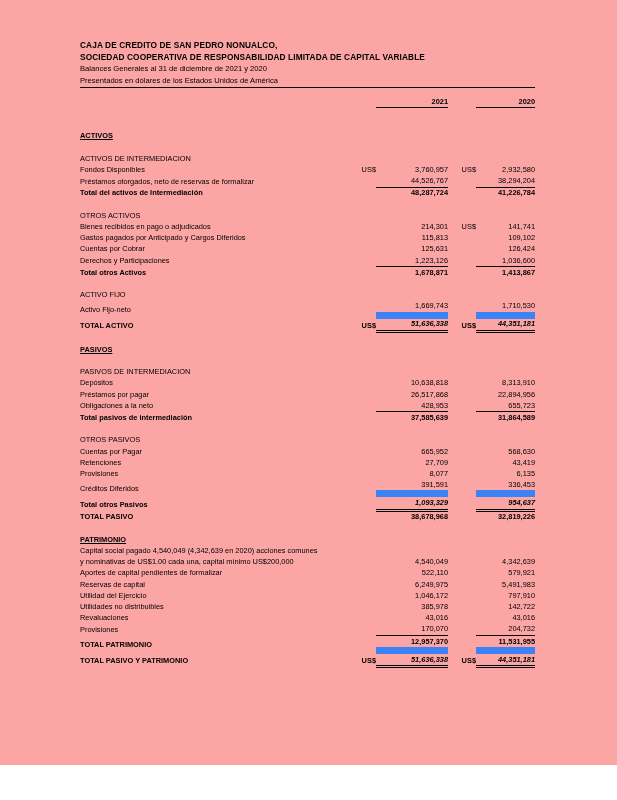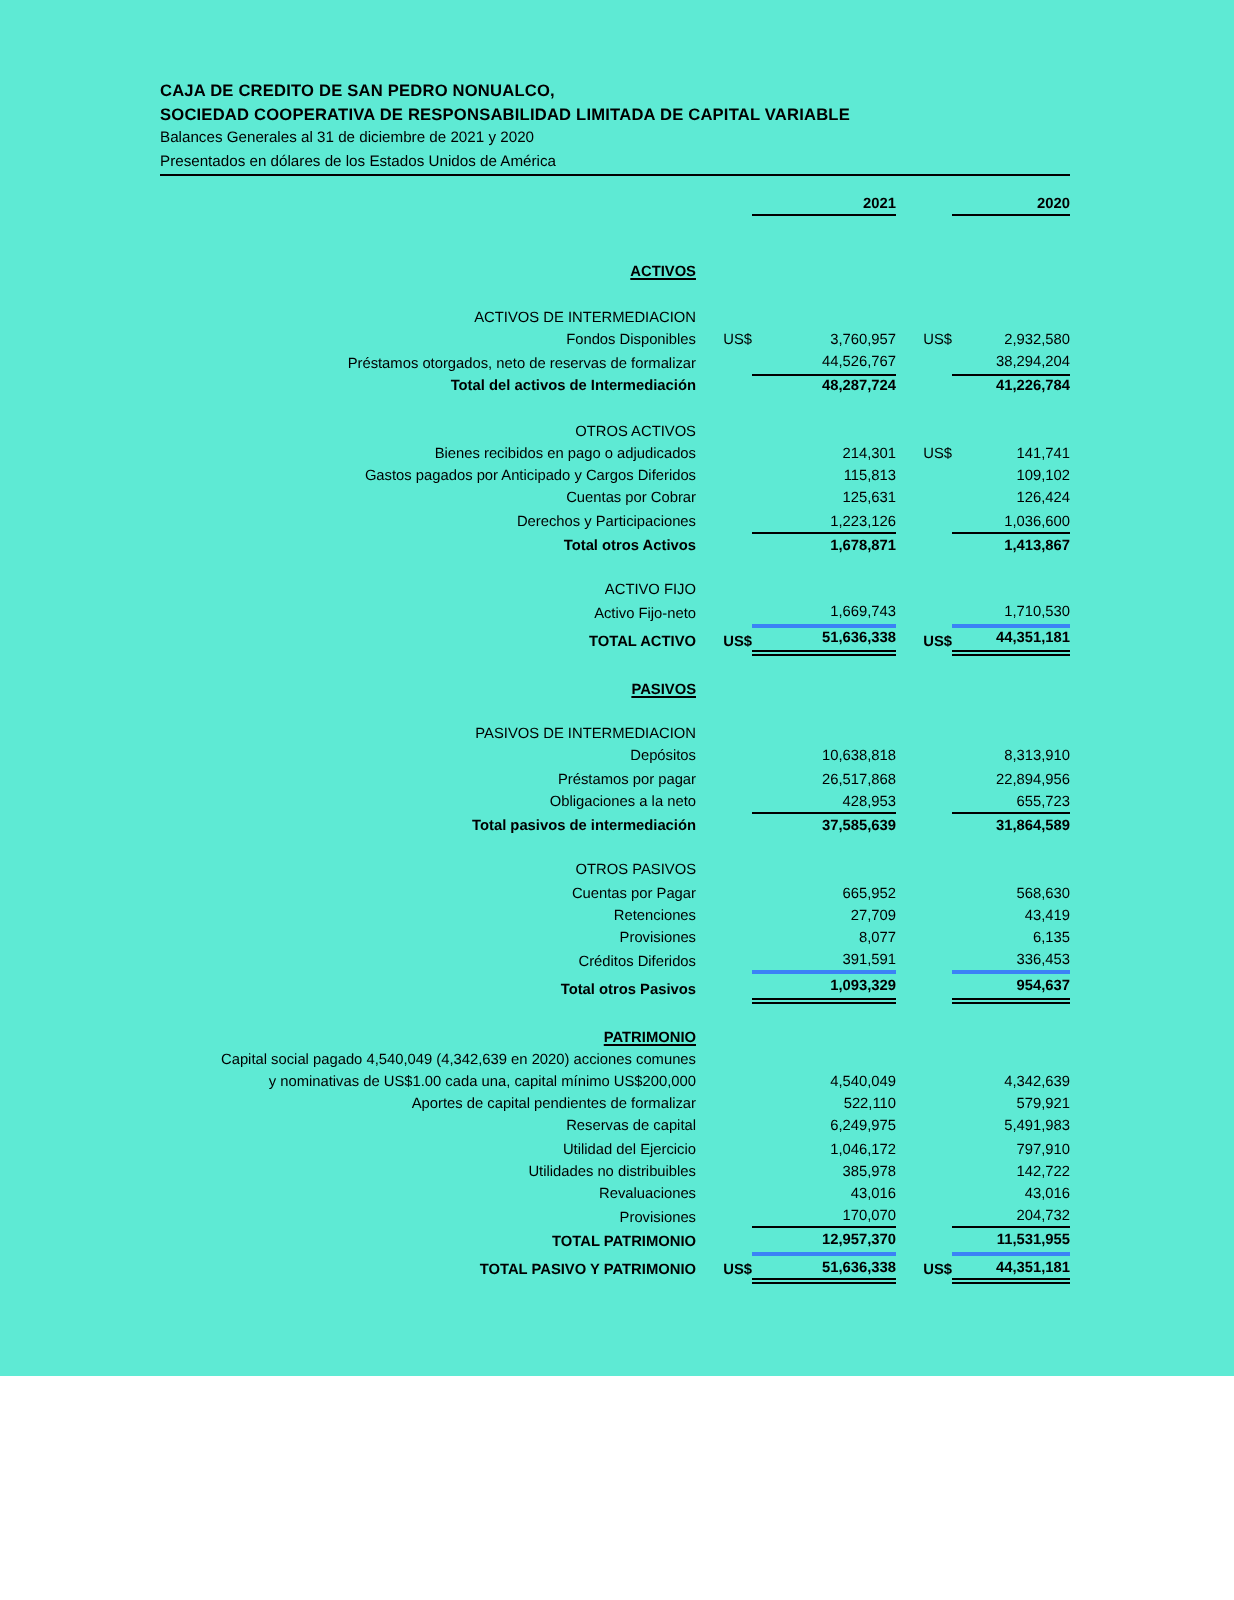--- a/index.html
+++ b/index.html
@@ -12,22 +12,22 @@
     height: 800px;
     font-family: "Liberation Sans", sans-serif;
     color: #000000;
     position: relative;
     overflow: hidden;
   }
   .page {
     position: absolute;
     left: 0; top: 0;
     width: 617px;
-    height: 688px;
-    background: #5eead4;
+    height: 765px;
+    background: #fca5a5;
   }
   .content {
     position: absolute;
     left: 80px;
     top: 40px;
     width: 460px;
   }
   .title-line {
     font-size: 8.3px;
     font-weight: bold;
@@ -60,34 +60,35 @@
     height: 11.2px;
     white-space: nowrap;
   }
   
   col.c-label { width: 268px; }
   col.c-cur1  { width: 28px; }
   col.c-val1  { width: 72px; }
   col.c-cur2  { width: 28px; }
   col.c-val2  { width: 59px; }
 
-  .lbl { text-align: right; }
+  .lbl { text-align: left; }
   .cur { text-align: right; padding-right: 4px; }
   .val { text-align: right; padding-right: 2px; }
 
   .bold { font-weight: bold; }
   .ul   { text-decoration: underline; }
   .center-head { text-align: right; padding-right: 2px; font-weight: bold; font-size: 7.4px; }
   .ind-total { padding-left: 100px; }
   .ind-total2 { padding-left: 95px; }
   .ind-totalact { padding-left: 112px; }
   .bb { border-bottom: 1px solid #000; }
   .bdbl {
-    border-top: 2px solid #3b82f6;
+    border-top: 7px solid #3b82f6;
     border-bottom: 3px double #000;
+    font-style: italic;
   }
   .spacer td { height: 7px; }
   .spacer-sm td { height: 4px; }
   .head-row td { height: 13px; }
   .underline-head {
     border-bottom: 1px solid #000;
   }
 </style>
 </head>
 <body>
@@ -315,20 +316,27 @@
             <td class="cur"></td>
             <td class="val bb">336,453</td>
           </tr>
           <tr>
             <td class="lbl bold ind-total2">Total otros Pasivos</td>
             <td class="cur"></td>
             <td class="val bold bdbl">1,093,329</td>
             <td class="cur"></td>
             <td class="val bold bdbl">954,637</td>
           </tr>
+          <tr>
+            <td class="lbl bold ind-total2">TOTAL PASIVO</td>
+            <td class="cur"></td>
+            <td class="val bold">38,678,968</td>
+            <td class="cur"></td>
+            <td class="val bold">32,819,226</td>
+          </tr>
           <tr class="spacer">
             <td colspan="5"></td>
           </tr>
           <tr>
             <td class="lbl bold ul">PATRIMONIO</td>
             <td class="cur"></td>
             <td class="val"></td>
             <td class="cur"></td>
             <td class="val"></td>
           </tr>

